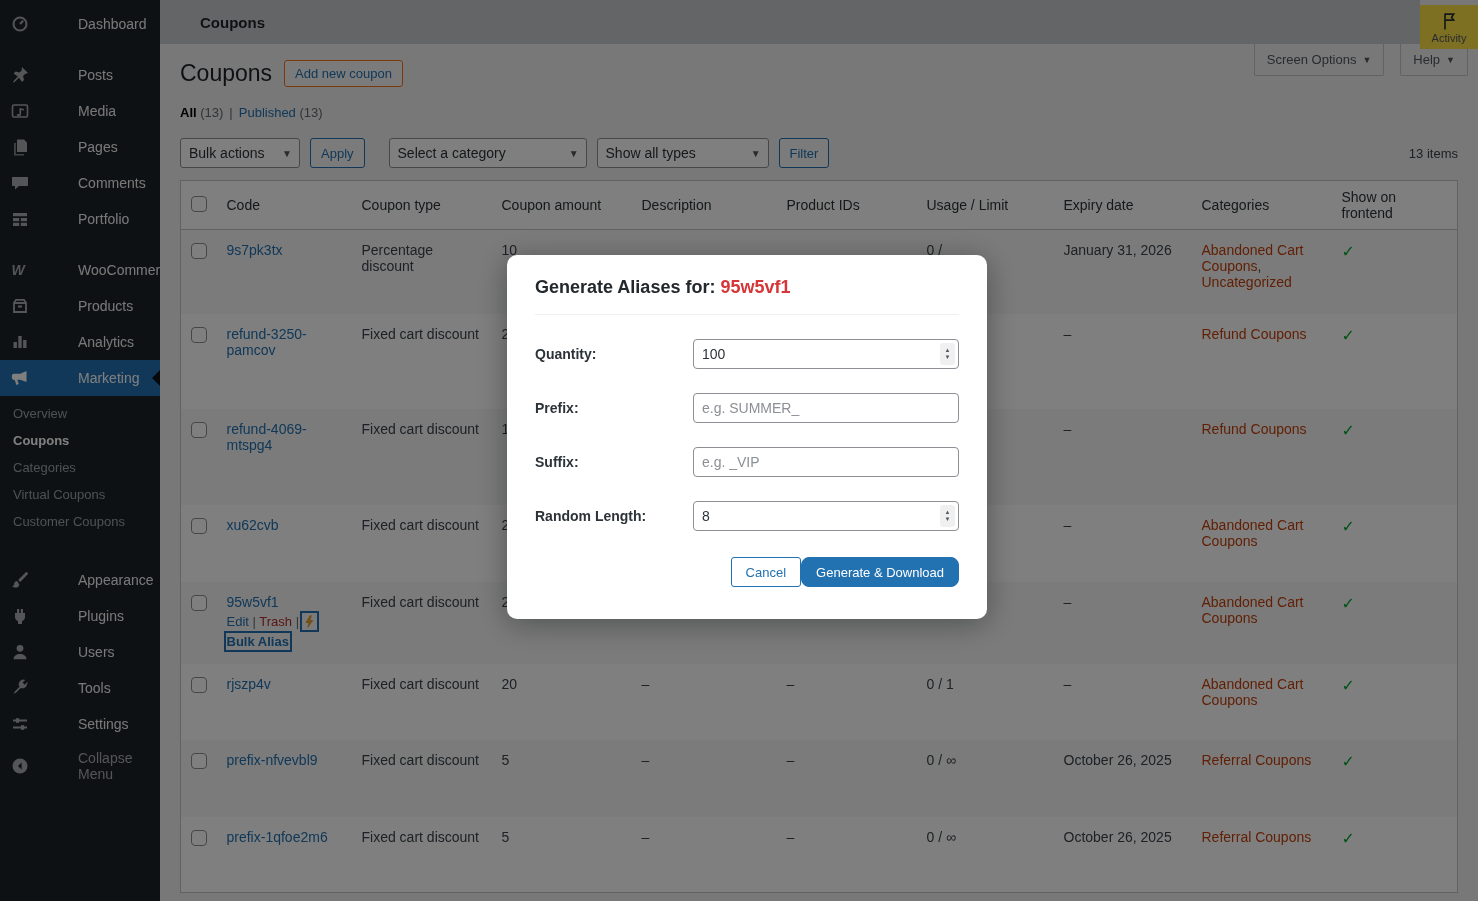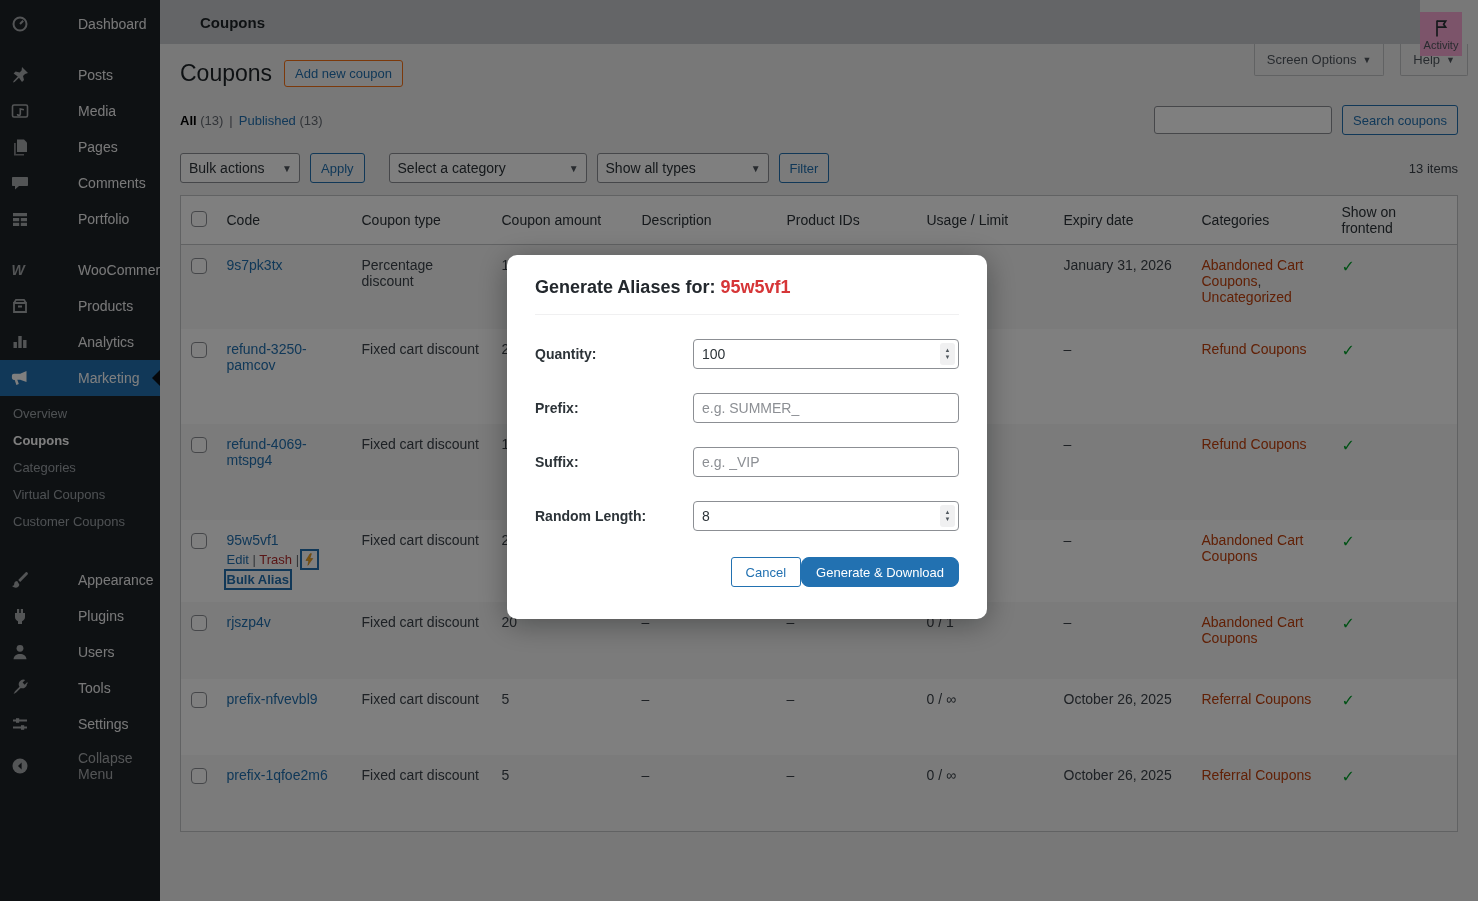--- a/index.html
+++ b/index.html
@@ -16,21 +16,21 @@
   #admin-menu li.item.active:after { content:""; position:absolute; right:0; top:50%; transform:translateY(-50%); border:8px solid transparent; border-right-color:#0c1117; }
   #admin-menu li.separator { height:5px; margin:5px 0; }
   #admin-menu li.muted { color:#a7aaad; }
   .submenu { list-style:none; background:#1d2327; padding:4px 0 12px 0; }
   .submenu li { padding:6px 4px 6px 13px; font-size:13px; color:#9ca2a7; cursor:pointer; }
   .submenu li.current { color:#fff; font-weight:bold; }
 
   
   .topbar { position:absolute; left:160px; top:0; width:1260px; height:44px; background:#c9cbce; display:flex; align-items:center; padding-left:40px; z-index:5; }
   .topbar .tb-title { font-size:15px; font-weight:bold; color:#1d2327; }
-  .corner { position:absolute; left:1420px; top:12px; width:42px; height:44px; background:#f9a8d4; z-index:5; display:flex; flex-direction:column; align-items:center; justify-content:center; }
+  .corner { position:absolute; left:1420px; top:5px; width:58px; height:44px; background:#fde047; z-index:5; display:flex; flex-direction:column; align-items:center; justify-content:center; }
   .corner svg { width:20px; height:20px; color:#2c3338; }
   .corner .act { font-size:11px; color:#50575e; margin-top:1px; }
 
   
   .content { position:absolute; left:160px; top:44px; width:1318px; height:857px; padding:0 20px; }
   .screen-meta { position:absolute; top:0; right:10px; display:flex; gap:16px; }
   .meta-btn { border:1px solid #c3c4c7; border-top:none; border-radius:0 0 2px 2px; background:#f0f0f1; color:#50575e; font-size:13px; padding:8px 12px; display:flex; align-items:center; gap:6px; cursor:pointer; }
   .meta-btn .car { font-size:9px; color:#50575e; }
 
   .heading-row { margin-top:16px; display:flex; align-items:center; gap:12px; }
@@ -276,24 +276,20 @@
     <h1 class="page-title">Coupons</h1>
     <a class="add-new">Add new coupon</a>
   </div>
 
   <div class="views-row">
     <ul class="views" id="views">
         <li><span class="lbl-current">All</span><span class="cnt"> (13)</span></li>
         <li class="vsep">|</li>
         <li><a>Published</a><span class="cnt"> (13)</span></li>
       </ul>
-    <div class="searchbox">
-      <input type="text" style="">
-      <button class="btn-secondary">Search coupons</button>
-    </div>
   </div>
 
   <div class="tablenav">
     <div class="selwrap bulk">
       <select><option>Bulk actions</option></select>
       <span class="car">▼</span>
     </div>
     <button class="btn-secondary">Apply</button>
     <div class="selwrap cat">
       <select><option>Select a category</option></select>
@@ -363,20 +359,32 @@
         <tr>
           <td><input type="checkbox" class="cb" style=""></td>
           <td><a class="code-link">refund-4069-mtspg4</a></td>
           <td>Fixed cart discount</td>
           <td>1</td>
           <td></td>
           <td></td>
           <td></td>
           <td>–</td>
           <td><a class="cat-link">Refund Coupons</a></td>
+          <td><span class="frontend-check">✓</span></td>
+        </tr>
+        <tr>
+          <td><input type="checkbox" class="cb" style=""></td>
+          <td><a class="code-link">xu62cvb</a></td>
+          <td>Fixed cart discount</td>
+          <td>2</td>
+          <td></td>
+          <td></td>
+          <td></td>
+          <td>–</td>
+          <td><a class="cat-link">Abandoned Cart Coupons</a></td>
           <td><span class="frontend-check">✓</span></td>
         </tr>
         <tr>
           <td><input type="checkbox" class="cb" style=""></td>
           <td><a class="code-link">95w5vf1</a><div class="row-actions"><a class="edit">Edit</a><span class="sep"> | </span><a class="trash">Trash</a><span class="sep"> | </span><a class="bulk-alias"><svg viewBox="0 0 20 20" class="bolt">
                   <path d="M11 1L4.5 11.5H9L7.5 19 15 8.5h-4.5L13 1z" fill="#f5a623" stroke="#c77d00" stroke-width="0.8"></path>
                 </svg> Bulk Alias</a></div></td>
           <td>Fixed cart discount</td>
           <td>2</td>
           <td></td>

